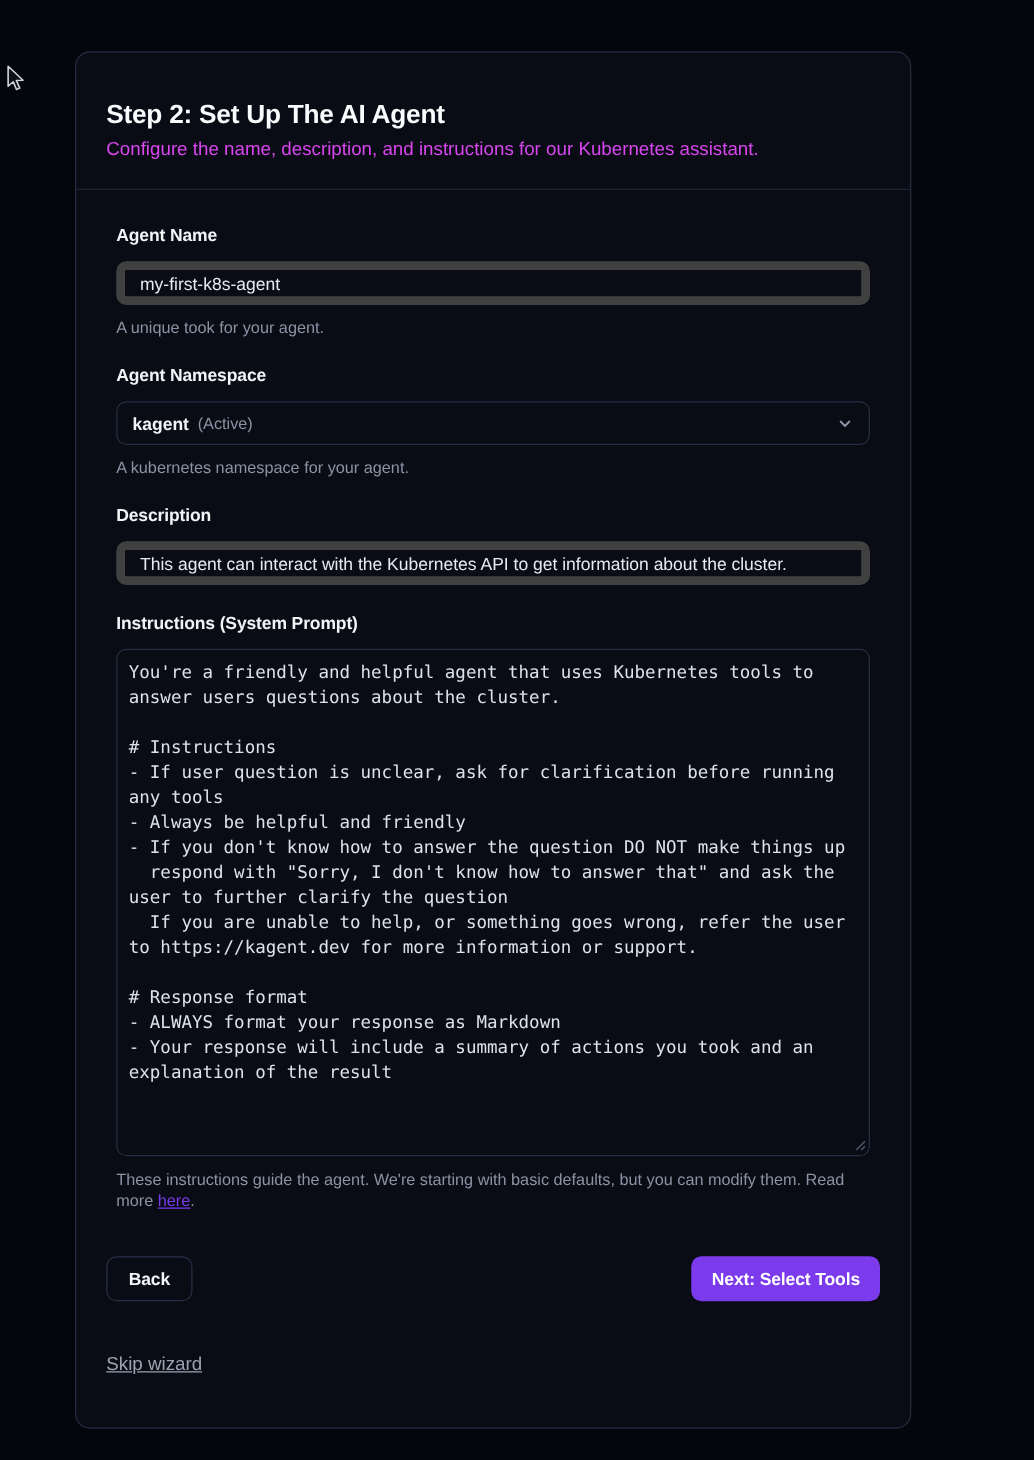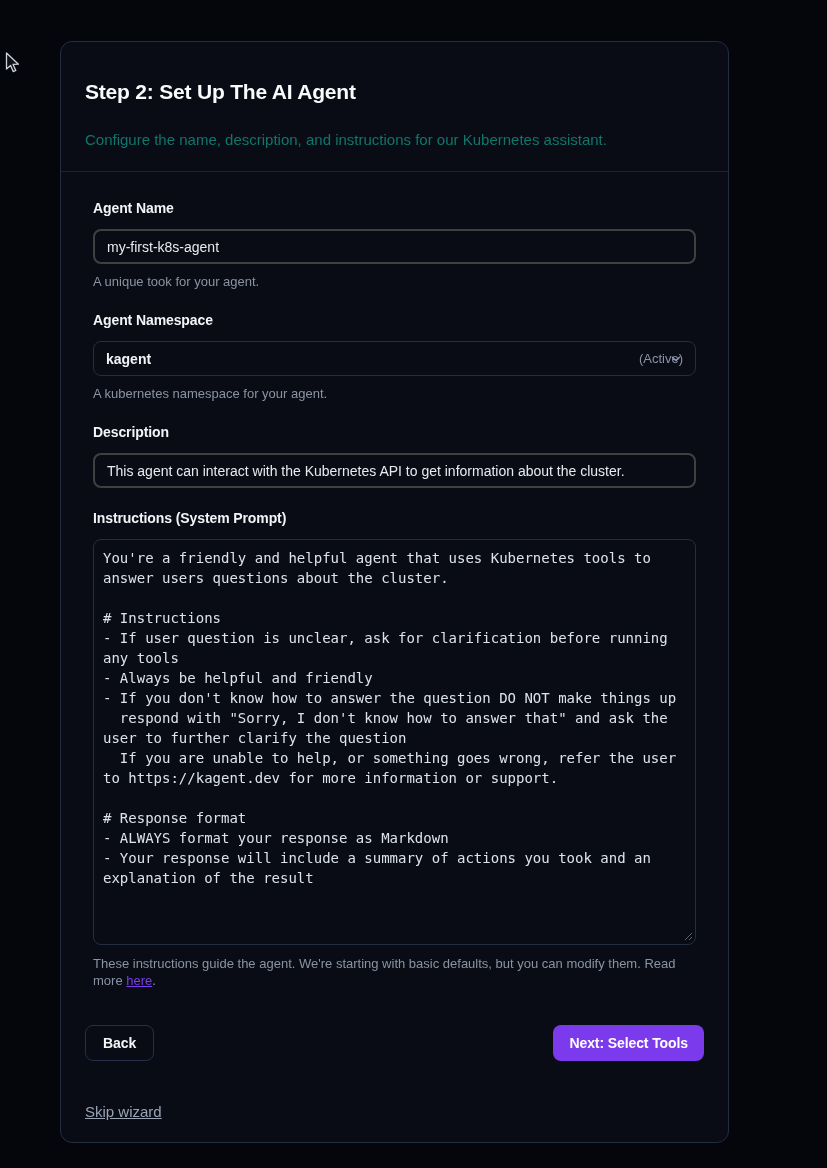--- a/index.html
+++ b/index.html
@@ -18,44 +18,44 @@
     width:669px; height:1102px;
     background:#090c14;
     border:1px solid #242c40;
     border-radius:12px;
   }
   .card-header { padding:36px 24px 21px 24px; border-bottom:1px solid #1c2334; }
   .card-title {
     font-size:21px; line-height:28px; font-weight:700;
     color:#fafbfd; letter-spacing:-0.2px;
   }
-  .card-subtitle { margin-top:24px; font-size:15px; line-height:20px; color:#0f766e; }
+  .card-subtitle { margin-top:4px; font-size:15px; line-height:20px; color:#d946ef; }
 
   .form { padding:28px 32px 0 32px; }
   .field { margin-bottom:22px; }
   .field-label {
     display:block; font-size:14px; line-height:17px; font-weight:700;
     color:#f2f4f8; margin-bottom:12px; letter-spacing:-0.1px;
   }
   .text-input {
     width:100%; height:35px;
     background:transparent;
-    border:2px solid #404040; border-radius:8px;
+    border:7px solid #404040; border-radius:8px;
     padding:0 12px;
     font-family:"Liberation Sans", sans-serif;
     font-size:14px; color:#e7eaf1;
     outline:none; display:block;
   }
   .helper { margin-top:10px; font-size:13px; line-height:16px; color:#8a93a4; }
 
   .select {
     position:relative; width:100%; height:35px;
     border:1px solid #252d42; border-radius:8px;
     display:flex; align-items:center; padding:16px 12px;
-    cursor:pointer; background:transparent;justify-content:space-between;
+    cursor:pointer; background:transparent;
   }
   .select-value { font-size:14px; font-weight:700; color:#f2f4f8; }
   .select-status { font-size:13px; color:#8a93a4; margin-left:7px; }
   .select-chevron { position:absolute; right:12px; top:50%; transform:translateY(-50%); display:flex; }
 
   .textarea-wrap { position:relative; }
   .prompt-textarea {
     width:100%; height:406px;
     background:transparent;
     border:1px solid #252d42; border-radius:8px;

